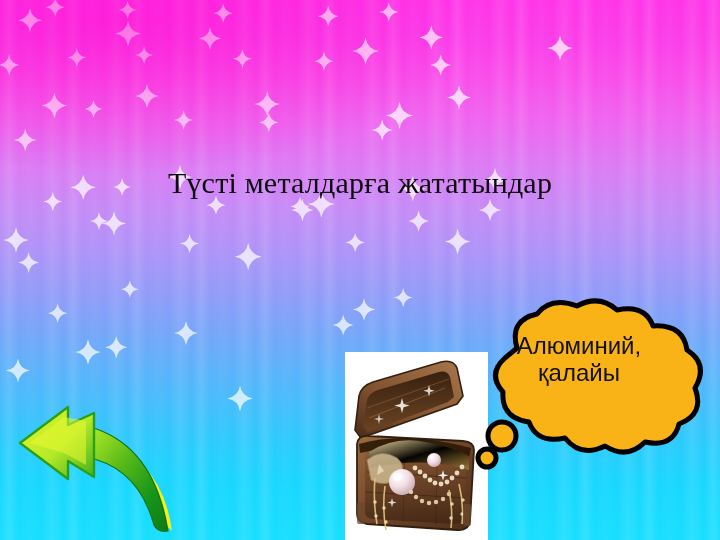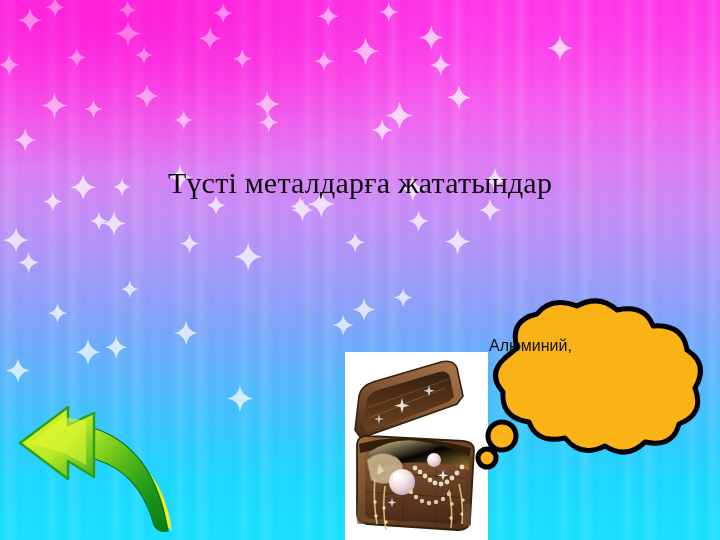--- a/index.html
+++ b/index.html
@@ -97,22 +97,23 @@
     top: 296px;
     width: 245px;
     height: 185px;
   }
   .bubble svg { display: block; }
   .bubble-text {
     position: absolute;
     left: 24px;
     top: 36px;
     width: 180px;
+    text-align: center;
     font-family: "Liberation Sans", sans-serif;
-    font-size: 16px;
+    font-size: 24px;
     line-height: 27px;
     color: #111111;
   }
 
   
   .back-arrow {
     position: absolute;
     left: 12px;
     top: 405px;
     width: 180px;
@@ -353,20 +354,21 @@
                  Q36 122 38 96
                  Q22 78 40 62
                  Z"></path>
 
         <circle cx="37" cy="140" r="14"></circle>
         <circle cx="22" cy="162" r="9"></circle>
       </g>
     </svg>
     <div class="bubble-text">
       <div>Алюминий,</div>
+      <div>қалайы</div>
     </div>
   </div>
 
   <div class="back-arrow">
     <svg width="180" height="135" viewBox="0 0 180 135">
       <defs>
         <linearGradient id="arrTail" x1="0" y1="0" x2="1" y2="1">
           <stop offset="0%" stop-color="#b9ee2a"></stop>
           <stop offset="38%" stop-color="#5cbc18"></stop>
           <stop offset="72%" stop-color="#17951a"></stop>

